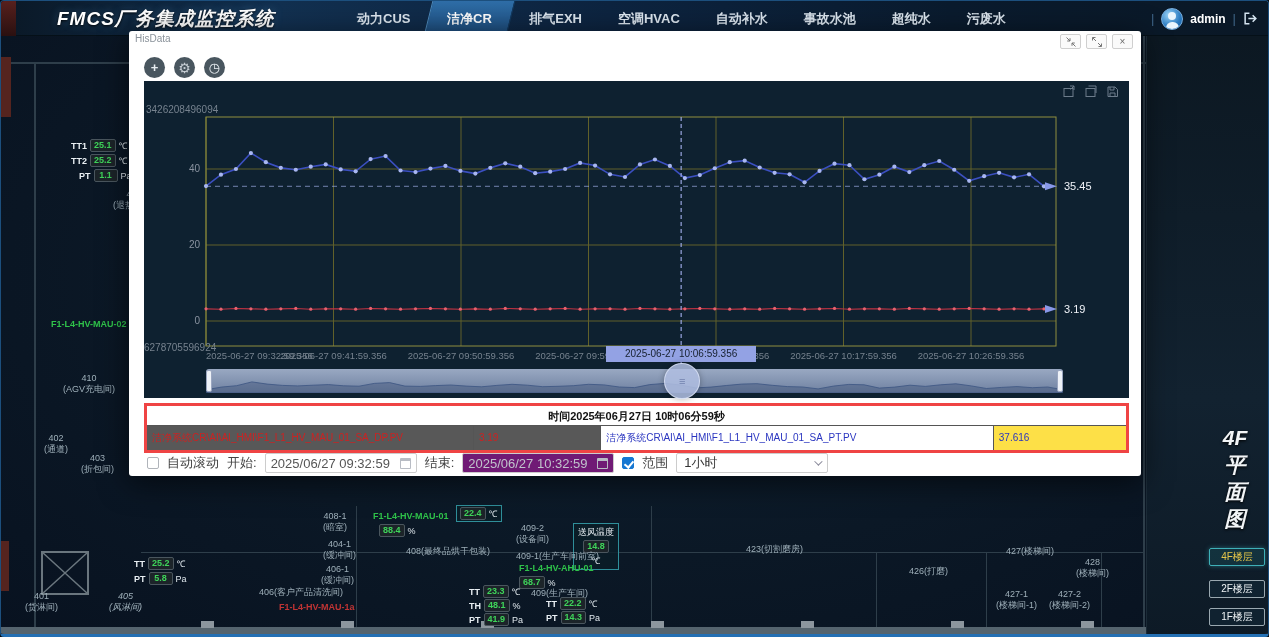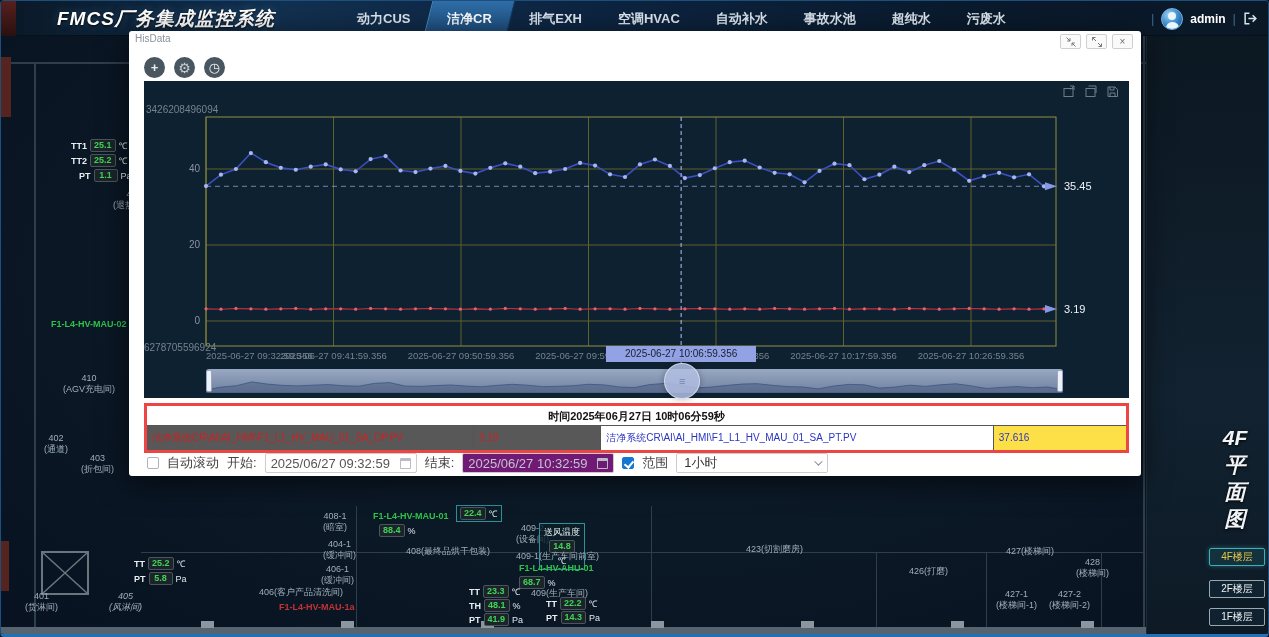--- a/index.html
+++ b/index.html
@@ -176,21 +176,21 @@
         <div class="pl tag" style="left: 372px; top: 475px;">F1-L4-HV-MAU-01</div>
         <div class="pl dcc" style="left: 378px; top: 488px;"><span class="val">88.4</span><span class="unit">%</span></div>
         <div class="pl room" style="left: 322px; top: 503px;">404-1
 (缓冲间)</div>
         <div class="pl room" style="left: 320px; top: 528px;">406-1
 (缓冲间)</div>
         <div class="pl room" style="left: 405px; top: 510px;">408(最终品烘干包装)</div>
         <div class="pl tealbadge" style="left: 455px; top: 469px;"><span class="val">22.4</span><span class="unit">℃</span></div>
         <div class="pl room" style="left: 515px; top: 487px;">409-2
 (设备间)</div>
-        <div class="pl tealbox" style="left: 538px; top: 487px;"><span class="pfx">送风温度</span><span class="val">14.8</span><span class="unit">℃</span></div>
+        <div class="pl tealbox" style="left: 572px; top: 487px;"><span class="pfx">送风温度</span><span class="val">14.8</span><span class="unit">℃</span></div>
         <div class="pl room" style="left: 515px; top: 515px;">409-1(生产车间前室)</div>
         <div class="pl tag" style="left: 518px; top: 527px;">F1-L4-HV-AHU-01</div>
         <div class="pl dcc" style="left: 518px; top: 540px;"><span class="val">68.7</span><span class="unit">%</span></div>
         <div class="pl room" style="left: 530px; top: 552px;">409(生产车间)</div>
         <div class="pl badge" style="left: 468px; top: 549px;"><span class="pfx">TT</span><span class="val">23.3</span><span class="unit">℃</span></div>
         <div class="pl badge" style="left: 468px; top: 563px;"><span class="pfx">TH</span><span class="val">48.1</span><span class="unit">%</span></div>
         <div class="pl badge" style="left: 468px; top: 577px;"><span class="pfx">PT</span><span class="val">41.9</span><span class="unit">Pa</span></div>
         <div class="pl badge" style="left: 545px; top: 561px;"><span class="pfx">TT</span><span class="val">22.2</span><span class="unit">℃</span></div>
         <div class="pl badge" style="left: 545px; top: 575px;"><span class="pfx">PT</span><span class="val">14.3</span><span class="unit">Pa</span></div>
         <div class="pl room" style="left: 745px; top: 508px;">423(切割磨房)</div>

